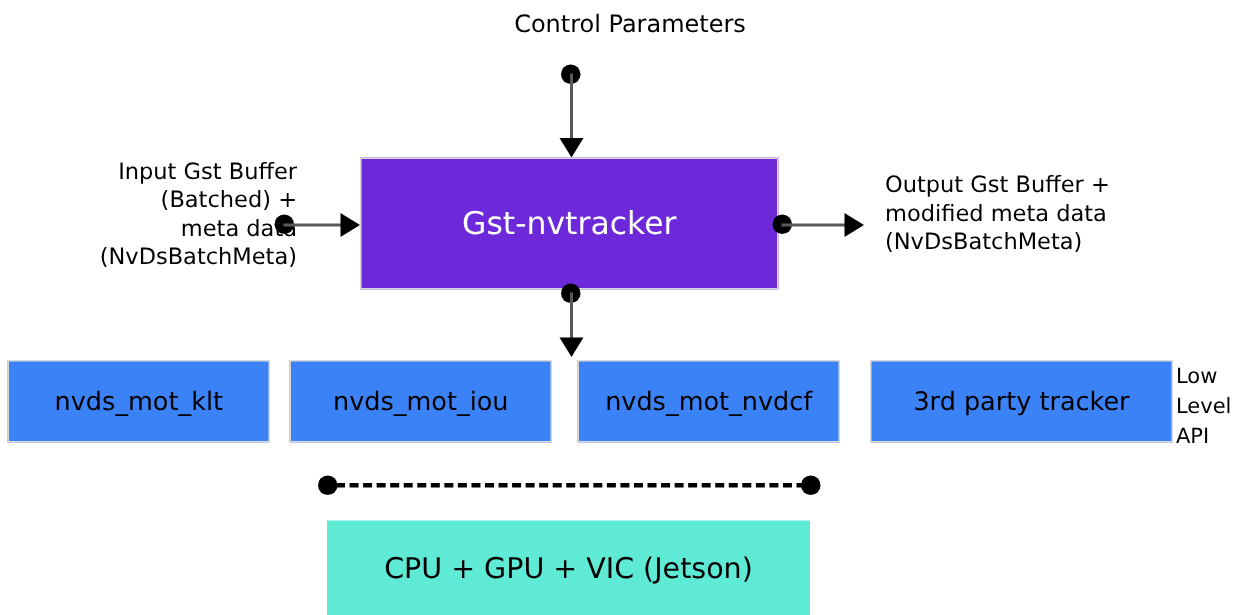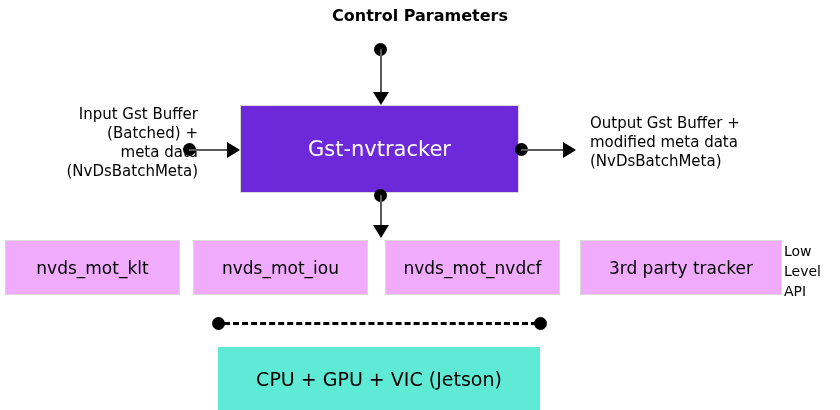--- a/index.html
+++ b/index.html
@@ -24,21 +24,20 @@
     line-height: 19px;
     white-space: pre-line;
   }
 
   #title-control-parameters {
     left: 0;
     top: 6px;
     width: 840px;
     text-align: center;
     font-size: 16px;
-    font-weight: bold;
   }
 
   #label-input {
     left: 40px;
     top: 105px;
     width: 158px;
     text-align: right;
   }
 
   #label-output {
@@ -83,21 +82,21 @@
     height: 88px;
     background: #6d28d9;
     border: 1px solid #d9d9d9;
     color: #ffffff;
     font-size: 21px;
   }
 
   .ll-box {
     top: 240px;
     height: 55px;
-    background: #f0abfc;
+    background: #3b82f6;
     border: 1px solid #d9d9d9;
     font-size: 17px;
   }
 
   #box-nvds-mot-klt   { left: 5px;   width: 175px; }
   #box-nvds-mot-iou   { left: 193px; width: 175px; }
   #box-nvds-mot-nvdcf { left: 385px; width: 175px; }
   #box-3rd-party      { left: 580px; width: 202px; }
 
   #box-hardware {

